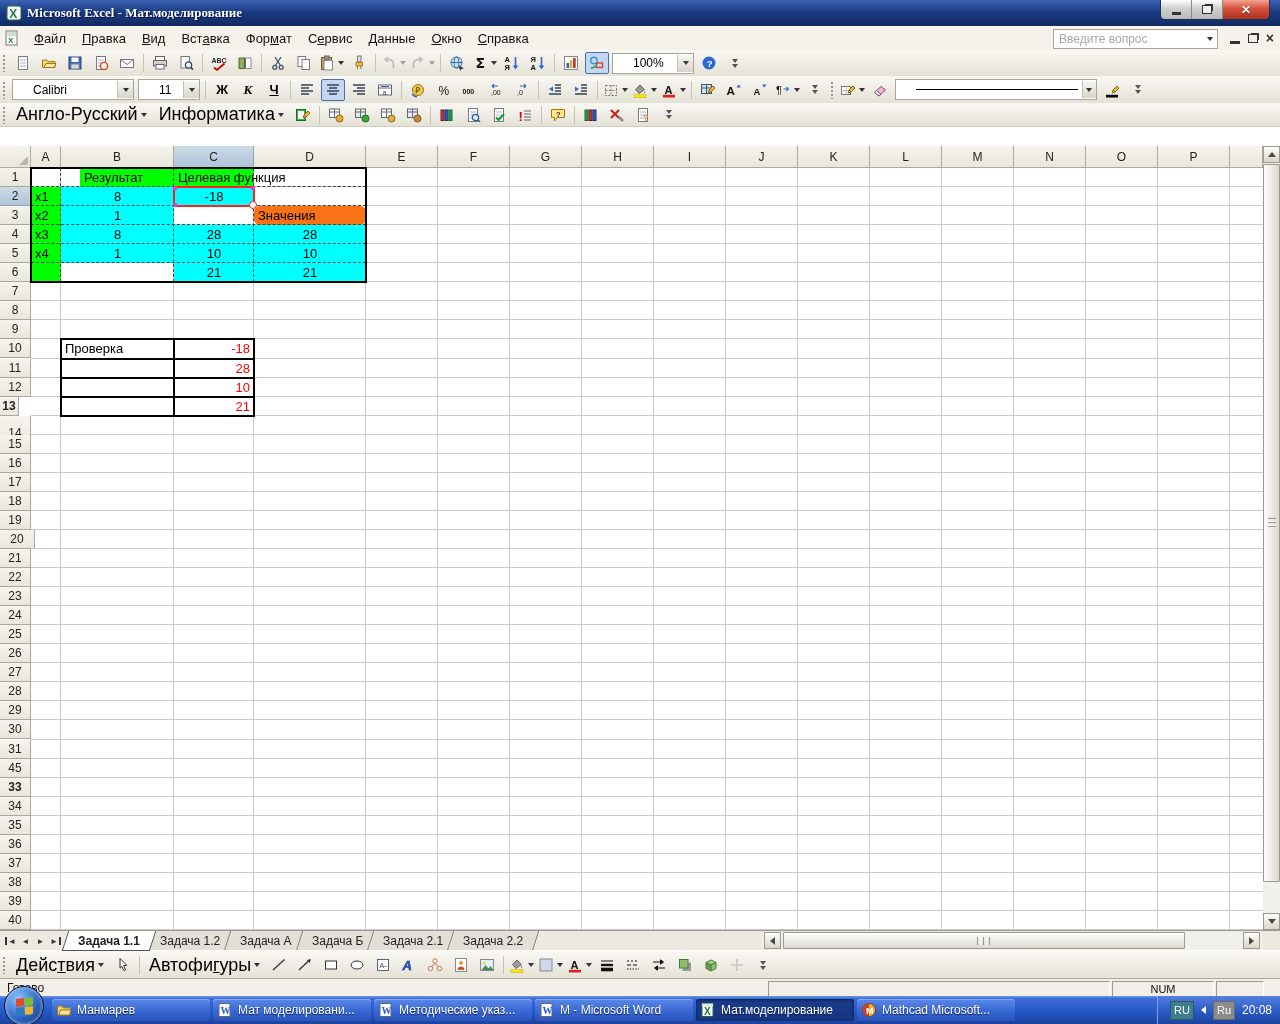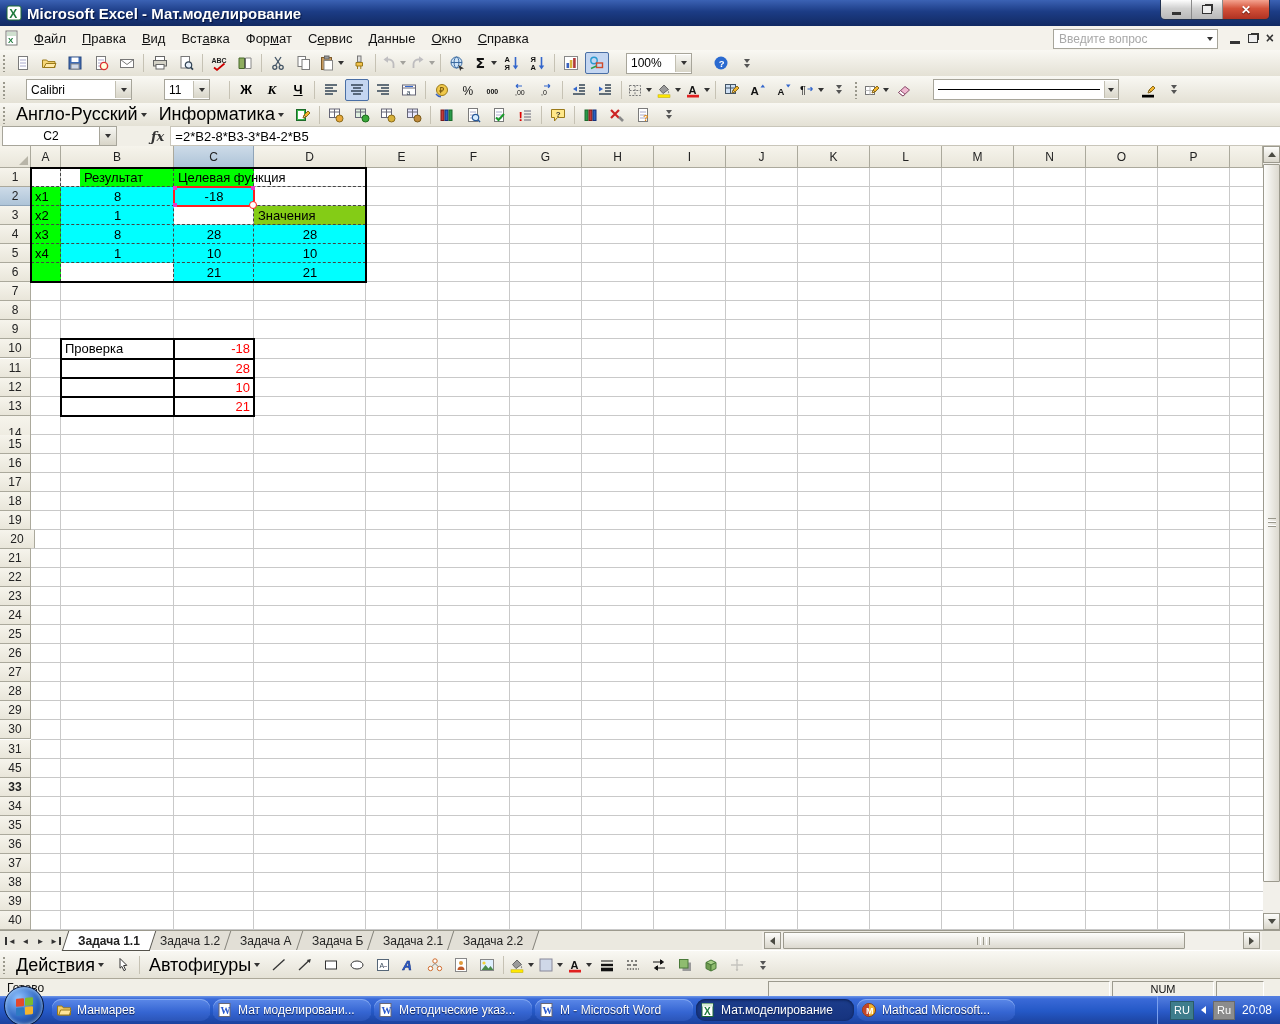--- a/index.html
+++ b/index.html
@@ -3,21 +3,21 @@
 <meta charset="utf-8">
 <style>
   html,body{margin:0;padding:0;background:#000;}
   #screen{position:relative;width:1280px;height:1024px;overflow:hidden;
     font-family:"Liberation Sans",sans-serif;font-size:13px;background:#fff;}
   
   #titlebar{position:absolute;left:0;top:0;width:1280px;height:26px;
     background:linear-gradient(180deg,#3b62b4 0%,#1c3c85 45%,#122a63 100%);
     display:flex;align-items:center;color:#fff;}
   #titlebar .appico{margin:0 5px 0 6px;}
-  #titlebar .title{font-weight:bold;font-size:15px;text-shadow:1px 1px 1px #00103a;}
+  #titlebar .title{font-weight:bold;font-size:13px;text-shadow:1px 1px 1px #00103a;font-family:Liberation Serif, serif;}
   #wincontrols{position:absolute;right:10px;top:0;display:flex;height:19px;
     border:1px solid #20304f;border-top:none;border-radius:0 0 5px 5px;overflow:hidden;}
   .wbtn{width:30px;height:19px;display:flex;align-items:center;justify-content:center;
     background:linear-gradient(#fdfdfd,#cfcfcf 45%,#b8b8b8);border-right:1px solid #8a8a8a;}
   .wbtn.close{width:46px;background:linear-gradient(#f4a390,#d4523a 45%,#b03222);border-right:none;}
   .glyph-min{width:9px;height:3px;background:#333;margin-top:7px;}
   .glyph-rest{width:8px;height:7px;border:1px solid #333;background:#eee;box-shadow:2px -2px 0 -1px #333;}
   .glyph-x{color:#fff;font-weight:bold;font-size:12px;text-shadow:0 1px 1px #5a1208;}
   
   #menubar{position:absolute;left:0;top:26px;width:1280px;height:24px;background:#f4f2eb;
@@ -37,21 +37,21 @@
   .tbtn{min-width:22px;height:20px;display:flex;align-items:center;justify-content:center;
     border:1px solid transparent;border-radius:2px;margin:0 1px;}
   .tbtn.pressed{background:#c4d6f1;border-color:#4a6fa5;}
   .tbtn.disabled{opacity:.4;}
   .sep{width:1px;height:18px;background:#c6c2b4;margin:0 3px;}
   .grip{width:5px;height:18px;margin:0 3px 0 2px;
     background-image:radial-gradient(circle,#9a988c 35%,transparent 40%);background-size:4px 4px;}
   .dd{width:0;height:0;border-left:3px solid transparent;border-right:3px solid transparent;
     border-top:4px solid #333;margin-left:3px;}
   .combo{display:flex;align-items:center;background:#fff;border:1px solid #a7a59a;height:19px;
-    font-size:12px;padding-left:4px;margin:0 16px;}
+    font-size:12px;padding-left:20px;margin:0 2px;}
   .combo .arrow{margin-left:auto;width:15px;height:17px;background:linear-gradient(#f6f6f2,#d8d5c8);
     border-left:1px solid #c2bfb2;display:flex;align-items:center;justify-content:center;}
   .flatbtn{display:flex;align-items:center;padding:2px 5px;border:1px solid transparent;border-radius:2px;}
   .txtbtn{font-size:18px;color:#000;}
   
   #fbar{position:absolute;left:0;top:126px;width:1280px;height:20px;background:#f1efe7;
     border-bottom:1px solid #c9c6ba;display:flex;align-items:center;}
   #namebox{width:96px;height:18px;background:#fff;border:1px solid #a7a59a;display:flex;
     align-items:center;justify-content:center;font-size:12px;}
   #namedd{width:16px;height:18px;background:linear-gradient(#f6f6f2,#d8d5c8);border:1px solid #a7a59a;
@@ -102,21 +102,21 @@
     display:flex;align-items:center;justify-content:center;font-size:11px;}
   
   #taskbar{position:absolute;left:0;top:996px;width:1280px;height:28px;
     background:linear-gradient(180deg,#6f97e8 0%,#3a6ad8 10%,#2458c6 55%,#1c429e 100%);
     display:flex;align-items:center;color:#fff;}
   #startorb{position:relative;width:38px;height:38px;margin:-8px 8px 0 4px;border-radius:50%;
     background:radial-gradient(circle at 35% 30%,#8fc3ff,#2a62c0 55%,#0c2a66 95%);
     border:1px solid #07183c;box-shadow:inset 0 0 4px #bfe0ff;display:flex;align-items:center;justify-content:center;}
   .flag{display:grid;grid-template-columns:8px 8px;grid-template-rows:8px 8px;gap:1px;transform:skewY(-6deg);}
   .flag i{border-radius:1px;}
-  .taskbtn{width:150px;height:22px;margin-right:3px;border-radius:9px;display:flex;align-items:center;
+  .taskbtn{width:150px;height:22px;margin-right:3px;border-radius:3px;display:flex;align-items:center;
     background:linear-gradient(180deg,#5b88e8,#3565d2 60%,#2b55b8);box-shadow:inset 0 1px 0 #86aaf0;
     padding:0 4px;font-size:12px;color:#fff;overflow:hidden;}
   .taskbtn.active{background:linear-gradient(180deg,#1c3d8c,#16337e);box-shadow:inset 0 1px 3px #0a1c4a;}
   .taskbtn .lbl{margin-left:5px;white-space:nowrap;overflow:hidden;text-overflow:ellipsis;text-shadow:0 1px 1px #0a1c4a;}
   #tray{margin-left:auto;height:28px;display:flex;align-items:center;gap:7px;padding:0 8px 0 12px;
     border-left:1px solid #7aa0ee;background:linear-gradient(180deg,#547fe0 0%,#2a5ac8 55%,#1c429e 100%);}
   .langbox{width:22px;height:17px;display:flex;align-items:center;justify-content:center;
     font-size:11px;color:#fff;}
   #clock{font-size:12px;}
   svg{display:block;}
@@ -640,30 +640,20 @@
           <line x1="5" y1="11" x2="11" y2="11" stroke="#aac"></line>
           <text x="8" y="14" font-size="9" font-weight="bold" fill="#e08a1a">?</text>
         </svg>
       </div>
       <div class="tbtn" style="flex-direction: column; width: 12px;">
         <span class="dd" style="margin:0;border-top-color:#555;"></span>
         <span class="dd" style="margin:1px 0 0 0;border-top-color:#555;"></span>
       </div>
     </div>
 
-  <div id="fbar">
-    <div style="display:flex;margin-left:2px;">
-      <div id="namebox">C2</div>
-      <div id="namedd">
-          <span class="dd" style="margin:0;"></span>
-        </div>
-    </div>
-    <span id="fxbtn">ƒx</span>
-    <div id="formulafield">=2*B2-8*B3-3*B4-2*B5</div>
-  </div>
 
   <div id="gridwrap">
       <div class="hdr" style="left: 0px; top: 0px; width: 31px; height: 22px;">
         <div style="position: absolute; right: 2px; bottom: 2px; width: 0px; height: 0px; border-left: 9px solid transparent; border-bottom: 9px solid rgb(184, 181, 168);"></div>
       </div>
       <div class="hdr" style="left: 31px; top: 0px; width: 30px; height: 22px;">A</div>
       <div class="hdr" style="left: 61px; top: 0px; width: 113px; height: 22px;">B</div>
       <div class="hdr hsel" style="left: 174px; top: 0px; width: 80px; height: 22px;">C</div>
       <div class="hdr" style="left: 254px; top: 0px; width: 112px; height: 22px;">D</div>
       <div class="hdr" style="left: 366px; top: 0px; width: 72px; height: 22px;">E</div>
@@ -684,21 +674,21 @@
       <div class="hdr" style="left: 0px; top: 60.1px; width: 31px; height: 19.05px;">3</div>
       <div class="hdr" style="left: 0px; top: 79.15px; width: 31px; height: 19.05px;">4</div>
       <div class="hdr" style="left: 0px; top: 98.2px; width: 31px; height: 19.05px;">5</div>
       <div class="hdr" style="left: 0px; top: 117.25px; width: 31px; height: 19.05px;">6</div>
       <div class="hdr" style="left: 0px; top: 136.3px; width: 31px; height: 19.05px;">7</div>
       <div class="hdr" style="left: 0px; top: 155.35px; width: 31px; height: 19.05px;">8</div>
       <div class="hdr" style="left: 0px; top: 174.4px; width: 31px; height: 19.05px;">9</div>
       <div class="hdr" style="left: 0px; top: 193.45px; width: 31px; height: 19.05px;">10</div>
       <div class="hdr" style="left: 0px; top: 212.5px; width: 31px; height: 19.05px;">11</div>
       <div class="hdr" style="left: 0px; top: 231.55px; width: 31px; height: 19.05px;">12</div>
-      <div class="hdr" style="left: 0px; top: 250.6px; width: 31px; height: 19.05px;">13</div>
+      <div class="hdr" style="left: 0px; top: 250.6px; width: 19px; height: 19.05px; font-weight: bold;">13</div>
       <div class="hdr" style="left: 0px; top: 269.65px; width: 31px; height: 36px;">14</div>
       <div class="hdr" style="left: 0px; top: 288.7px; width: 31px; height: 19.05px;">15</div>
       <div class="hdr" style="left: 0px; top: 307.75px; width: 31px; height: 19.05px;">16</div>
       <div class="hdr" style="left: 0px; top: 326.8px; width: 31px; height: 19.05px;">17</div>
       <div class="hdr" style="left: 0px; top: 345.85px; width: 31px; height: 19.05px;">18</div>
       <div class="hdr" style="left: 0px; top: 364.9px; width: 31px; height: 19.05px;">19</div>
       <div class="hdr" style="left: 0px; top: 383.95px; width: 35px; height: 19.05px;">20</div>
       <div class="hdr" style="left: 0px; top: 403px; width: 31px; height: 19.05px;">21</div>
       <div class="hdr" style="left: 0px; top: 422.05px; width: 31px; height: 19.05px;">22</div>
       <div class="hdr" style="left: 0px; top: 441.1px; width: 31px; height: 19.05px;">23</div>
@@ -795,21 +785,21 @@
       </div>
       <div class="cell" style="left: 31px; top: 60.1px; width: 30px; height: 19.05px; justify-content: flex-start; padding-left: 4px; background: rgb(0, 255, 0);">
         <span>x2</span>
       </div>
       <div class="cell" style="left: 61px; top: 60.1px; width: 113px; height: 19.05px; justify-content: center; background: rgb(0, 255, 255);">
         <span>1</span>
       </div>
       <div class="cell" style="left: 174px; top: 60.1px; width: 80px; height: 19.05px; justify-content: flex-start; padding-left: 4px;">
         <span></span>
       </div>
-      <div class="cell" style="left: 254px; top: 60.1px; width: 112px; height: 19.05px; justify-content: flex-start; padding-left: 4px; background: #84cc16;">
+      <div class="cell" style="left: 254px; top: 60.1px; width: 112px; height: 19.05px; justify-content: flex-start; padding-left: 4px; background: #f97316; border-radius: 6px;">
         <span>Значения</span>
       </div>
       <div class="cell" style="left: 31px; top: 79.15px; width: 30px; height: 19.05px; justify-content: flex-start; padding-left: 4px; background: rgb(0, 255, 0);">
         <span>x3</span>
       </div>
       <div class="cell" style="left: 61px; top: 79.15px; width: 113px; height: 19.05px; justify-content: center; background: rgb(0, 255, 255);">
         <span>8</span>
       </div>
       <div class="cell" style="left: 174px; top: 79.15px; width: 80px; height: 19.05px; justify-content: center; background: rgb(0, 255, 255);">
         <span>28</span>

